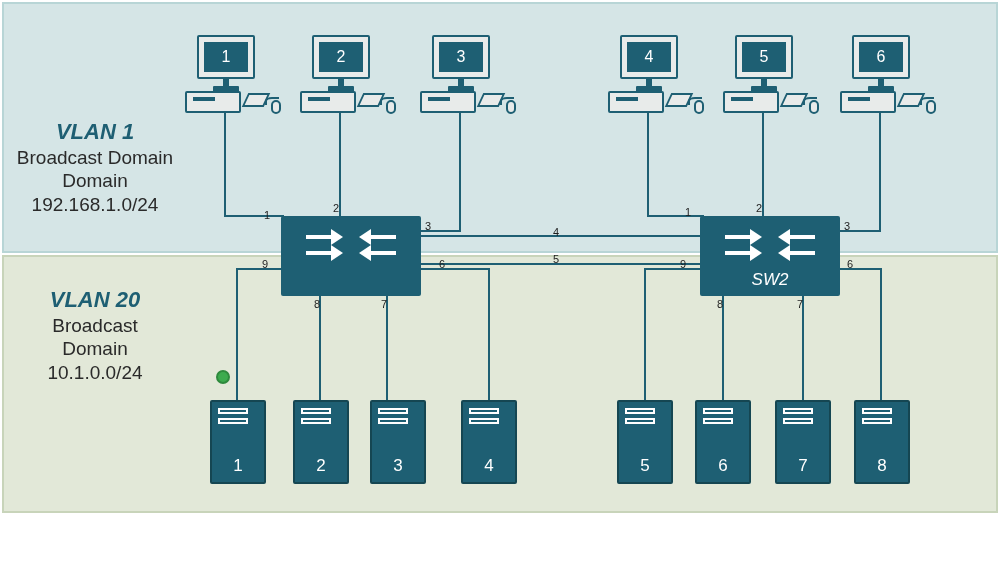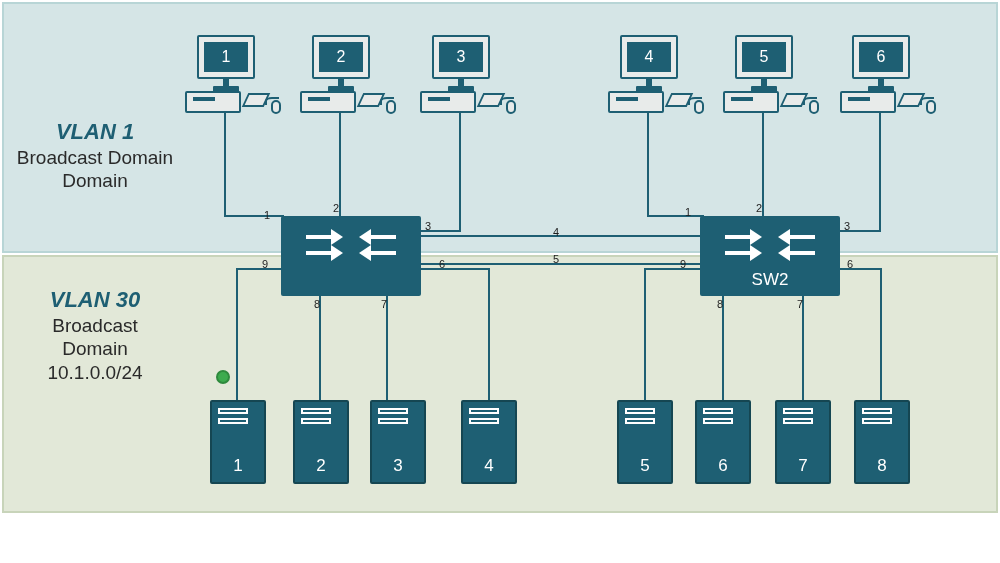--- a/index.html
+++ b/index.html
@@ -206,24 +206,25 @@
 </head>
 <body>
 
 <div class="domain vlan10"></div>
 <div class="domain vlan20"></div>
 
 <div class="domain-label" style="left:15px; top:118px; width:160px;">
   <div class="name">VLAN 1</div>
   <div>Broadcast Domain</div>
   <div>Domain</div>
+  <div>192.168.1.0/24</div>
 </div>
 
 <div class="domain-label" style="left:20px; top:286px; width:150px;">
-  <div class="name">VLAN 30</div>
+  <div class="name">VLAN 20</div>
   <div>Broadcast Domain</div>
   <div>10.1.0.0/24</div>
 </div>
 
 <svg class="wires" width="1000" height="563">
   <polyline points="225,110 225,216 284,216"></polyline>
   <line x1="340" y1="110" x2="340" y2="216"></line>
   <polyline points="460,110 460,231 420,231"></polyline>
   <polyline points="648,110 648,216 676,216"></polyline>
     <polyline points="676,216 704,216"></polyline>
@@ -331,21 +332,21 @@
   <div class="arrows">
     <svg viewBox="0 0 100 46">
         <path d="M5 15 L30 15 L30 9 L42 17 L30 25 L30 19 L5 19 Z"></path>
         <path d="M95 15 L70 15 L70 9 L58 17 L70 25 L70 19 L95 19 Z"></path>
         <path d="M5 33 L30 33 L30 27 L42 35 L30 43 L30 37 L5 37 Z" transform="translate(50 -2) scale(-1,1) translate(-50 0)"></path>
         <path d="M95 33 L70 33 L70 27 L58 35 L70 43 L70 37 L95 37 Z" transform="translate(50 -2) scale(-1,1) translate(-50 0)"></path>
       </svg>
   </div>
 </div>
 
-<div class="switch" style="left:700px; top:216px;">
+<div class="switch" style="left:700px; top:216px;font-style:italic;">
   <div class="body"></div>
   <div class="arrows">
     <svg viewBox="0 0 100 46">
         <path d="M5 15 L30 15 L30 9 L42 17 L30 25 L30 19 L5 19 Z"></path>
         <path d="M95 15 L70 15 L70 9 L58 17 L70 25 L70 19 L95 19 Z"></path>
         <path d="M5 33 L30 33 L30 27 L42 35 L30 43 L30 37 L5 37 Z" transform="translate(50 -2) scale(-1,1) translate(-50 0)"></path>
         <path d="M95 33 L70 33 L70 27 L58 35 L70 43 L70 37 L95 37 Z" transform="translate(50 -2) scale(-1,1) translate(-50 0)"></path>
       </svg>
   </div>
   <div class="label">SW2</div>

